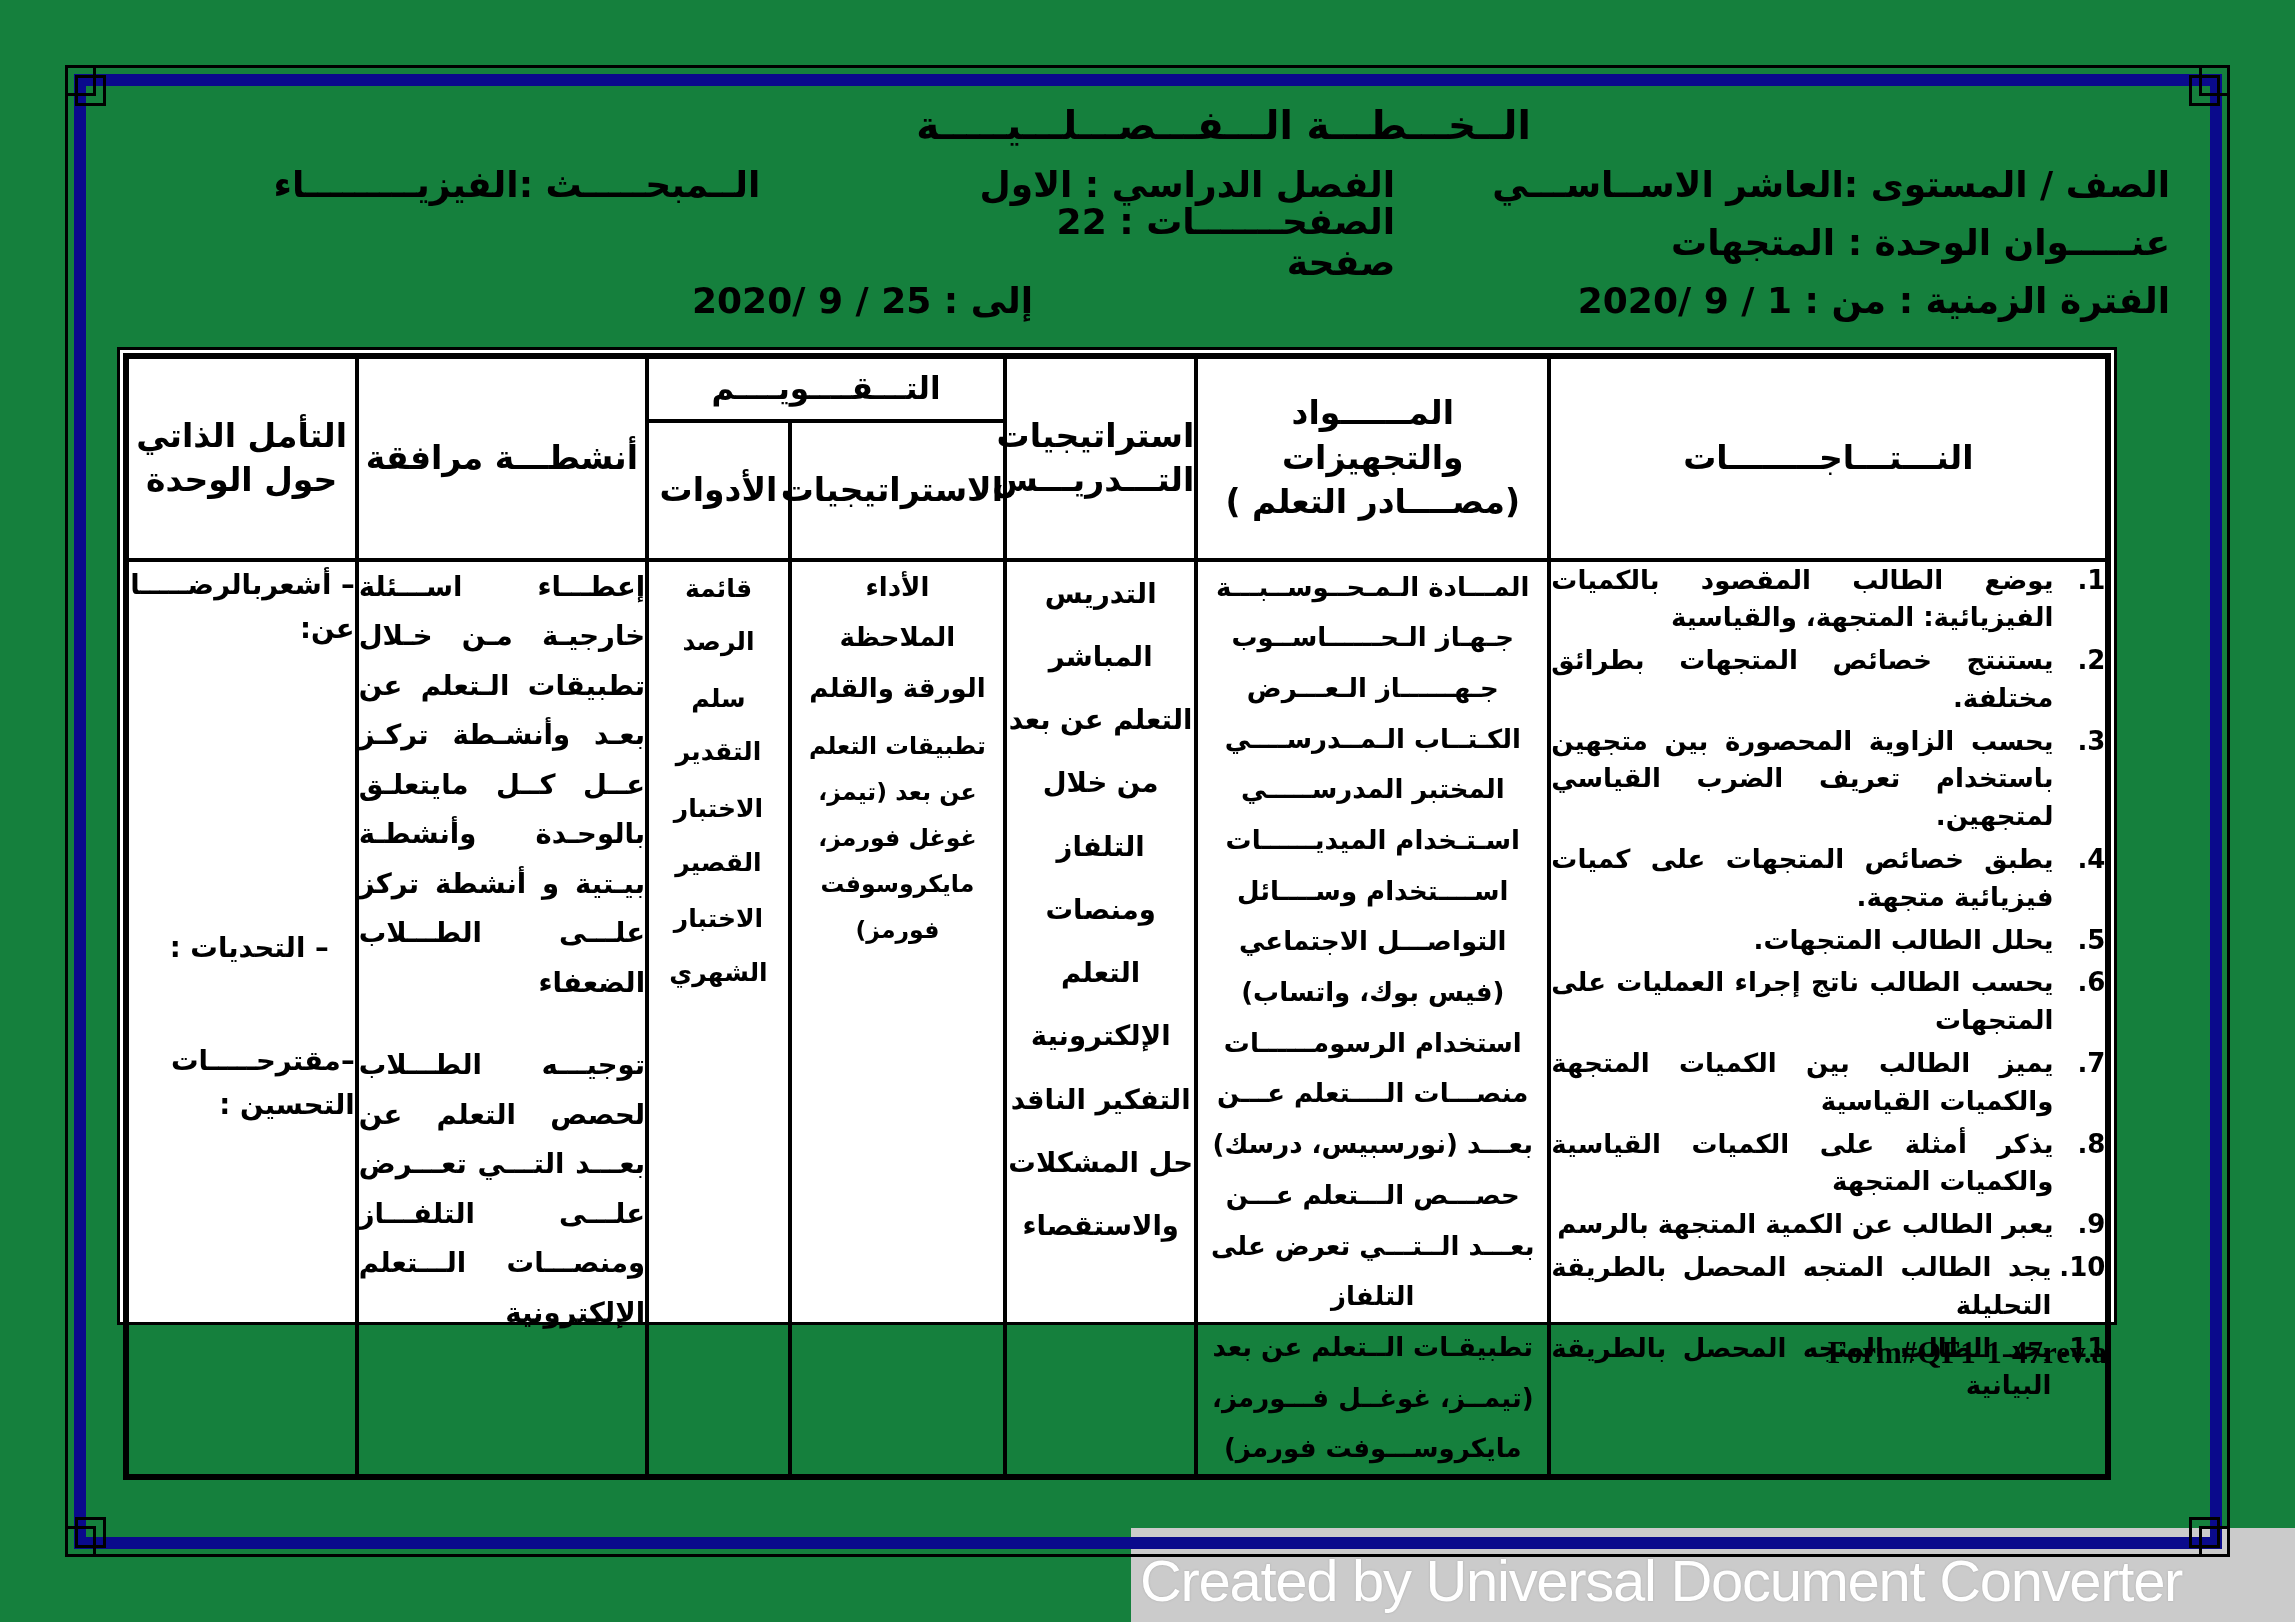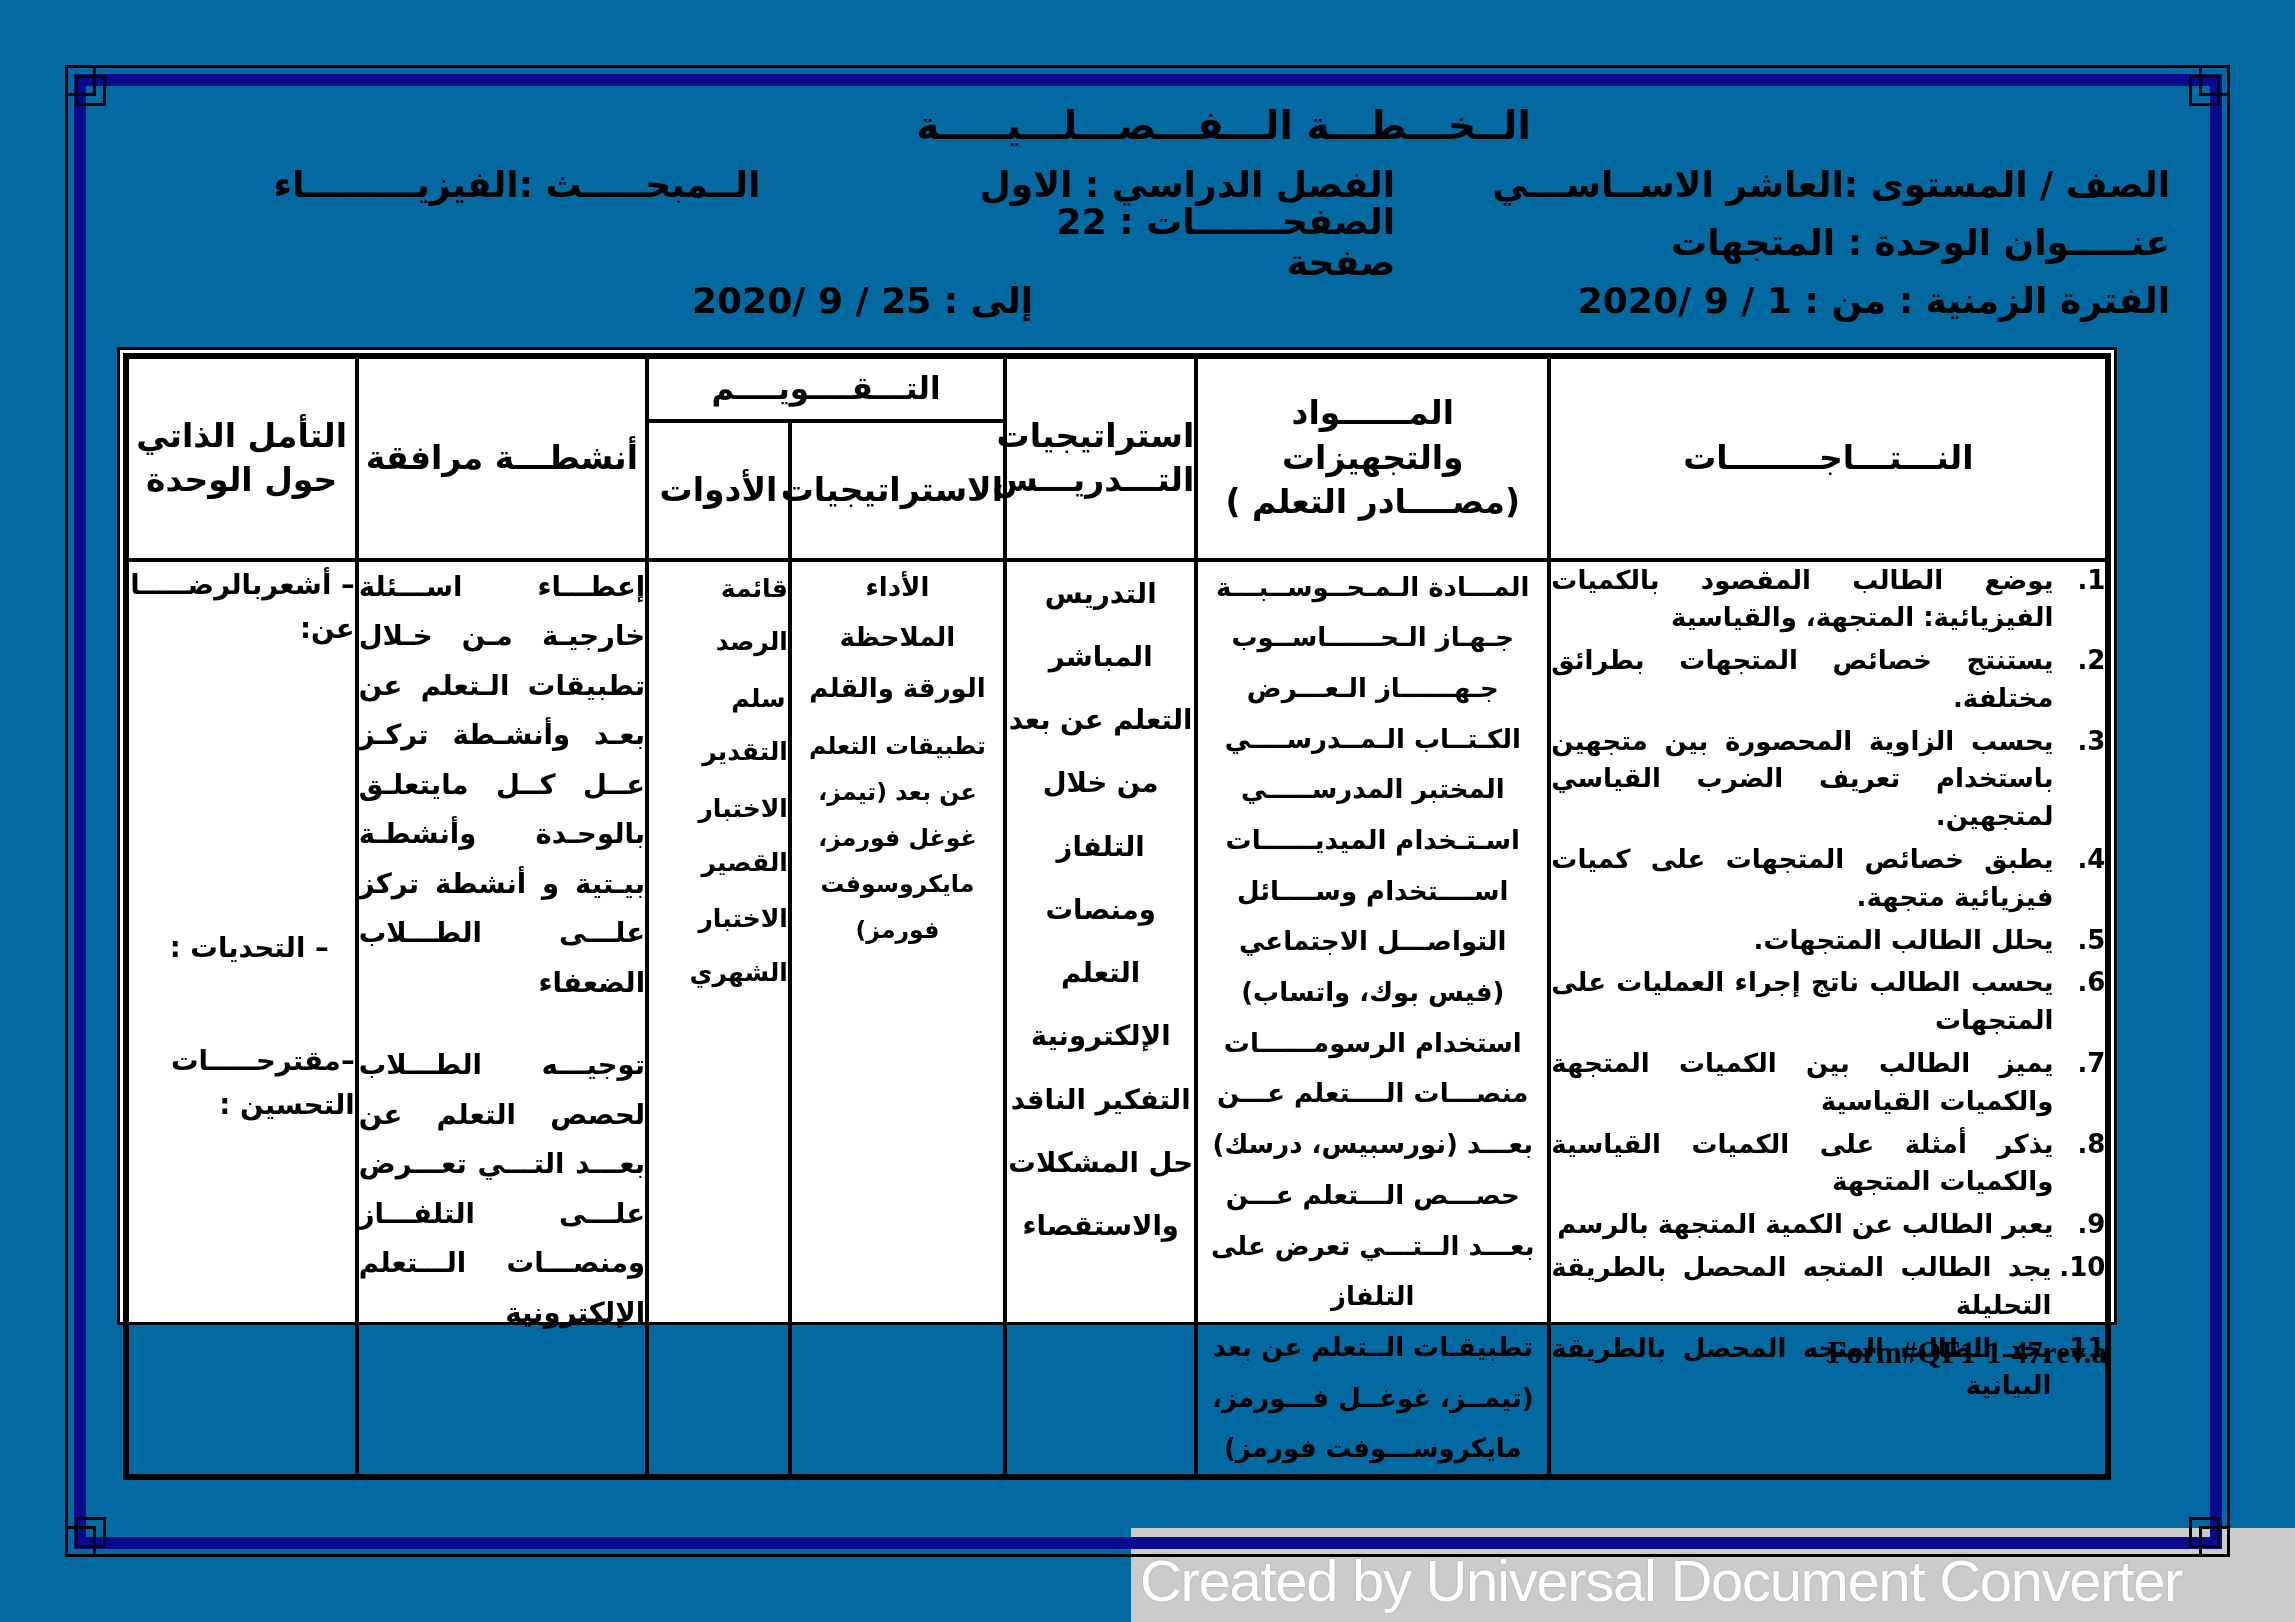--- a/index.html
+++ b/index.html
@@ -1,17 +1,17 @@
 <!DOCTYPE html>
 <html lang="ar" dir="rtl" style="font-size:10.5px"><head>
 <meta charset="utf-8">
 <style>
   html,body{margin:0;padding:0;background:#e8e8e8;}
   .page{
-    position:relative;width:2295px;height:1623px;background:#0369a1;
+    position:relative;width:2295px;height:1623px;background:#15803d;
     overflow:hidden;direction:rtl;color:#000;
     font-family:"DejaVu Sans",sans-serif;
   }
   
   .frame-thin{position:absolute;left:65px;top:65px;width:2165px;height:1492px;
     border:3.3px solid #000;box-sizing:border-box;z-index:2;pointer-events:none;}
   .frame-blue{position:absolute;left:74px;top:74px;width:2148px;height:1475px;
     border:12.4px solid #0a0a8c;box-sizing:border-box;z-index:2;pointer-events:none;}
   .corner{position:absolute;width:31px;height:31px;border:3.3px solid #000;
     box-sizing:border-box;z-index:2;pointer-events:none;}
@@ -38,21 +38,21 @@
   .c-outcomes{padding:27.5px 17px 0 9.2px;}
   .o-item{display:flex;font-size:26px;font-weight:bold;line-height:1.45;margin-bottom:5.2px;}
   .o-item .num{flex:0 0 52px;text-align:right;padding-left:7.9px;box-sizing:border-box;}
   .o-item .txt{flex:1;text-align:justify;}
   .c-materials{padding:17px 10.5px 0 7.9px;font-size:26px;font-weight:bold;line-height:1.95;text-align:center;}
   .c-teaching{padding:22px 5.2px 0 5.2px;font-size:27.5px;font-weight:bold;line-height:2.3;text-align:center;}
   .c-strats{padding:22px 7.9px 0 7.9px;text-align:center;font-weight:bold;}
   .c-strats .strat-line{font-size:26px;line-height:1.95;}
   .strat-apps{font-size:23.6px;line-height:1.95;margin-top:9.2px;text-align:center;font-weight:bold;}
   .c-tools{padding:22px 5.2px 0 5.2px;text-align:center;font-weight:bold;font-size:25px;line-height:2.15;}
-  .c-tools div{margin-bottom:2.6px;padding-left:40px;}
+  .c-tools div{margin-bottom:2.6px;}
   .c-activities{padding:19.6px 11.8px 0 9.2px;font-size:27.5px;font-weight:bold;line-height:1.8;}
   .c-activities .act-p{text-align:justify;margin-bottom:33px;}
   .c-reflection{padding:26px 7.9px 0 6.5px;font-size:27.5px;font-weight:bold;}
   .c-reflection div{text-align:right;line-height:1.6;}
   .refl-0{margin-bottom:275px;}
   .refl-1{margin-bottom:69px;padding-right:26px;}
   .refl-2{}
   
   .form-no{position:absolute;top:1335px;right:188px;z-index:3;direction:ltr;
     font-family:"Liberation Serif",serif;font-weight:bold;font-size:31px;text-align:right;}

